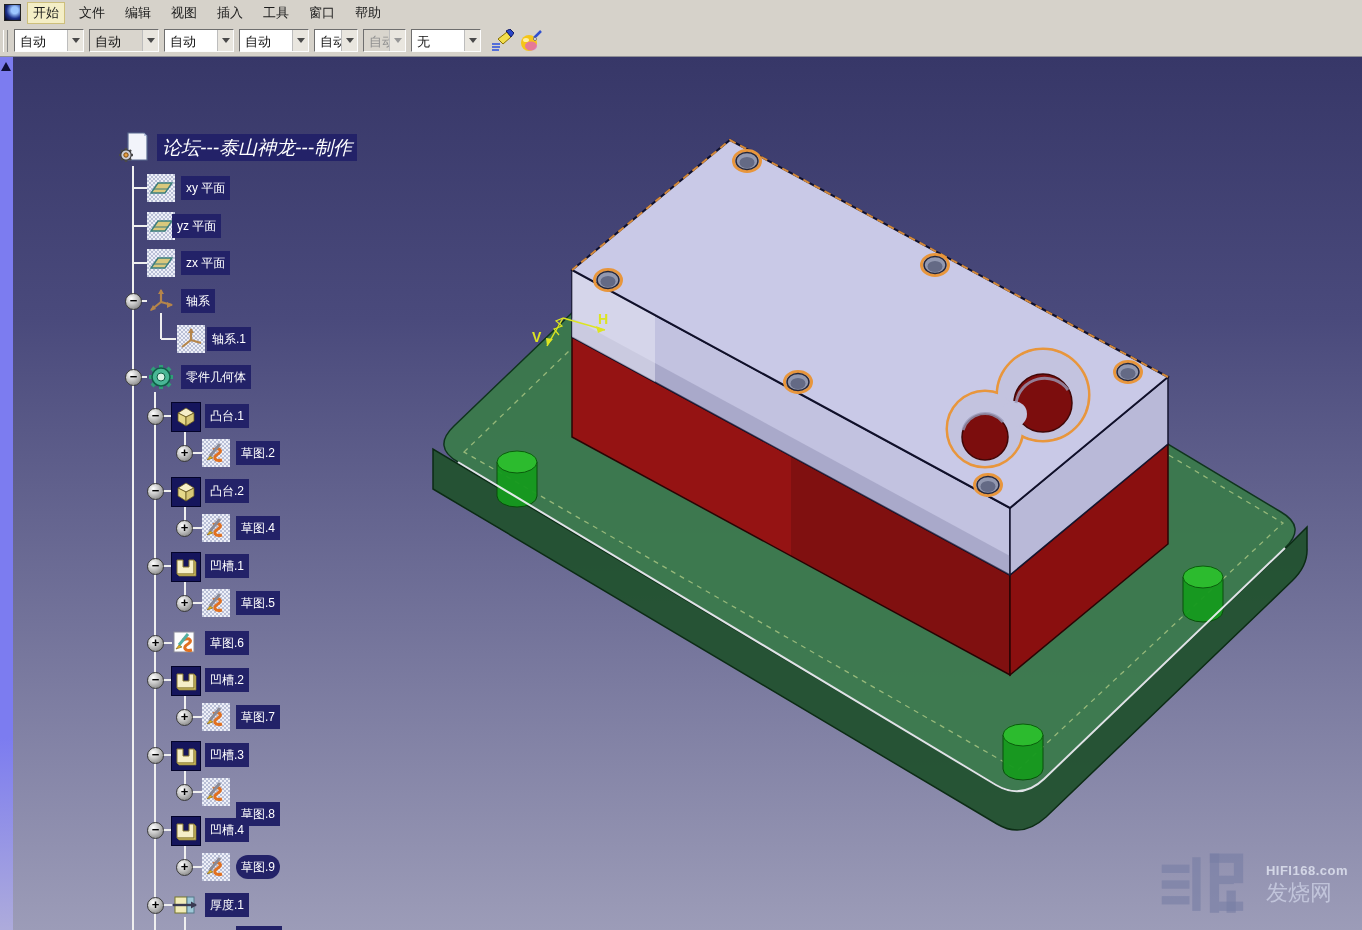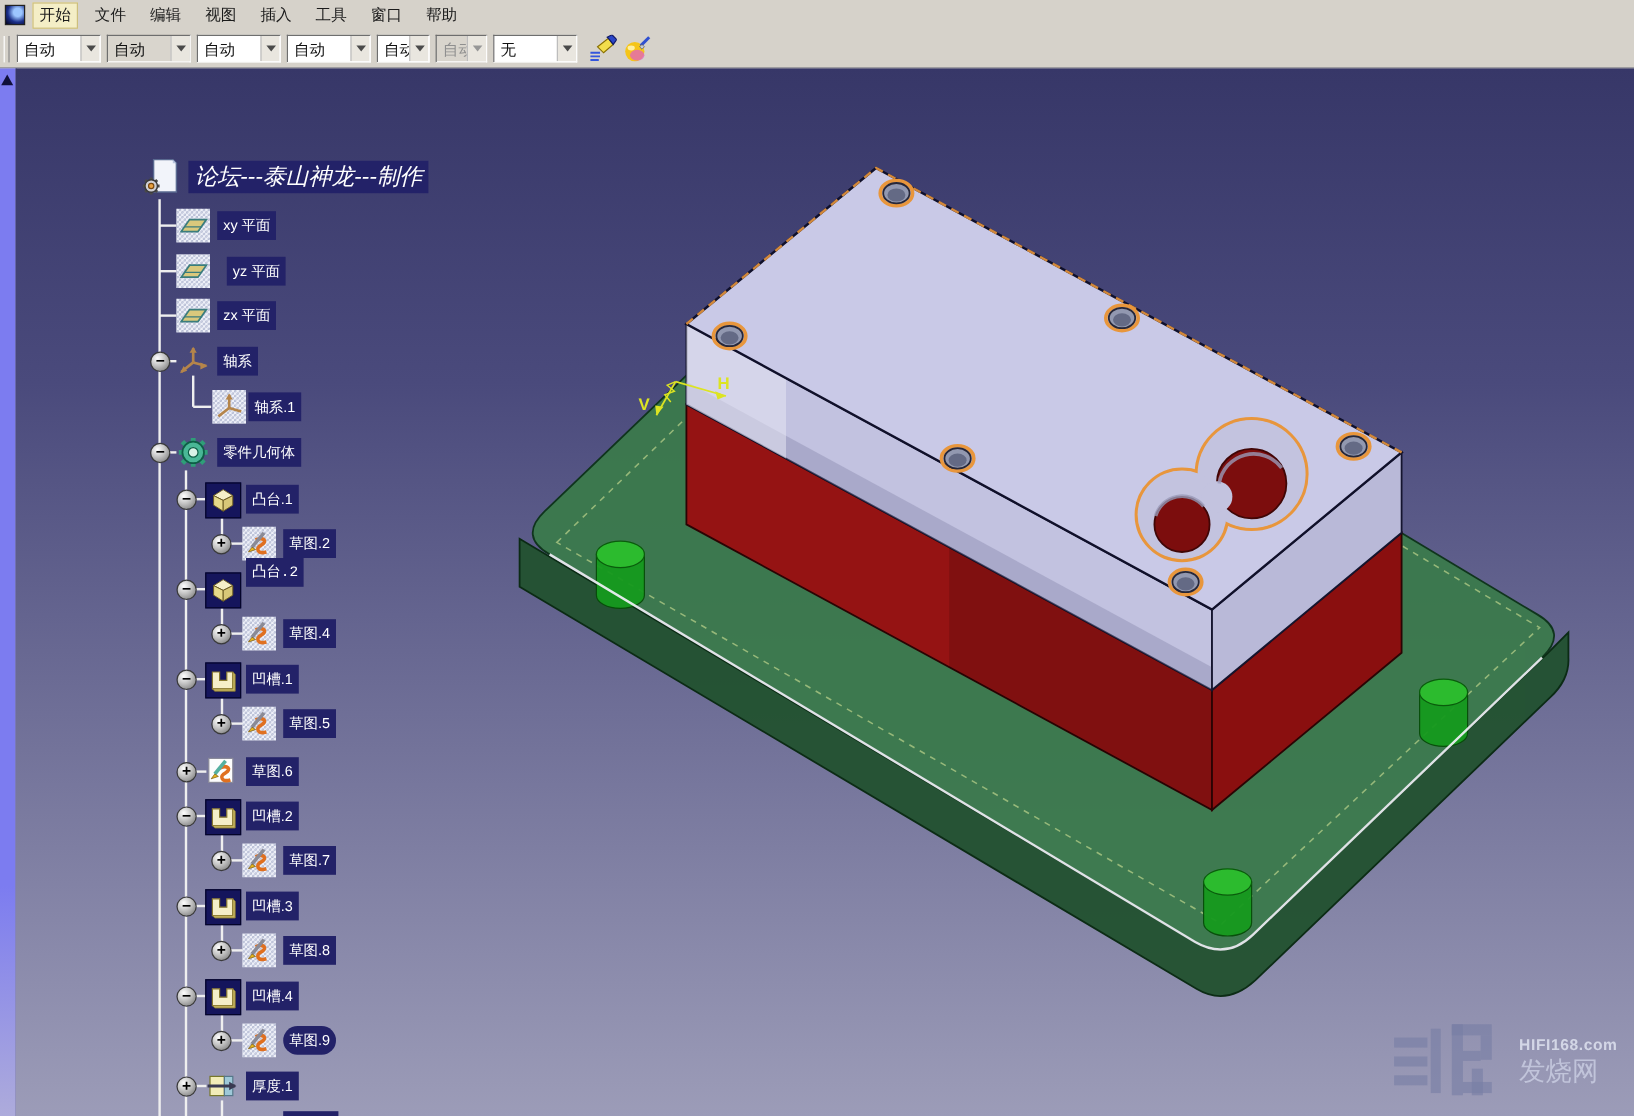--- a/index.html
+++ b/index.html
@@ -325,21 +325,21 @@
           <line x1="7" y1="15" x2="21" y2="15" stroke="#3a7d7d" stroke-width="1"></line>
         </svg>
       </span>
       <span class="tlabel" style="left: 181px; top: 176px;">xy 平面</span>
       <span class="ticon dither" style="left: 147px; top: 212px; width: 28px; height: 28px;">
         <svg width="28" height="28" viewBox="0 0 28 28">
           <polygon points="4,19 11,9 25,9 18,19" fill="#d9c87c" stroke="#3a7d7d" stroke-width="1.4"></polygon>
           <line x1="7" y1="15" x2="21" y2="15" stroke="#3a7d7d" stroke-width="1"></line>
         </svg>
       </span>
-      <span class="tlabel" style="left: 189px; top: 214px;">yz 平面</span>
+      <span class="tlabel" style="left: 172px; top: 214px;">yz 平面</span>
       <span class="ticon dither" style="left: 147px; top: 249px; width: 28px; height: 28px;">
         <svg width="28" height="28" viewBox="0 0 28 28">
           <polygon points="4,19 11,9 25,9 18,19" fill="#d9c87c" stroke="#3a7d7d" stroke-width="1.4"></polygon>
           <line x1="7" y1="15" x2="21" y2="15" stroke="#3a7d7d" stroke-width="1"></line>
         </svg>
       </span>
       <span class="tlabel" style="left: 181px; top: 251px;">zx 平面</span>
       <div class="exp" style="left: 125px; top: 293px;">−</div>
       <span class="ticon" style="left: 147px; top: 287px; width: 28px; height: 28px;">
         <svg width="28" height="28" viewBox="0 0 28 28">
@@ -398,21 +398,21 @@
       </span>
       <span class="tlabel" style="left: 236px; top: 441px;">草图.2</span>
       <div class="exp" style="left: 147px; top: 483px;">−</div>
       <span class="ticon navy" style="left: 171px; top: 477px; width: 28px; height: 28px;">
         <svg width="28" height="28" viewBox="0 0 28 28">
           <polygon points="6,10 14,5 22,10 14,14" fill="#f6efc8" stroke="#6a5a20" stroke-width="0.8"></polygon>
           <polygon points="6,10 14,14 14,23 6,18" fill="#e6d98a" stroke="#6a5a20" stroke-width="0.8"></polygon>
           <polygon points="14,14 22,10 22,18 14,23" fill="#d8c878" stroke="#6a5a20" stroke-width="0.8"></polygon>
         </svg>
       </span>
-      <span class="tlabel" style="left: 205px; top: 465px; font-family: Liberation Mono, monospace;">凸台.2</span>
+      <span class="tlabel" style="left: 205px; top: 479px;">凸台.2</span>
       <div class="exp" style="left: 176px; top: 520px;">+</div>
       <span class="ticon dither" style="left: 202px; top: 514px; width: 28px; height: 28px;">
         <svg width="28" height="28" viewBox="0 0 28 28">
           <path d="M11,11 C18,8 21,12 16,15 C10,18 13,23 20,21" stroke="#e07020" stroke-width="3" fill="none"></path>
           <line x1="8" y1="17" x2="18" y2="5" stroke="#8a8a96" stroke-width="3"></line>
           <polygon points="5,21 8,17 11,19" fill="#e8b820" stroke="#7a5a10" stroke-width="0.6"></polygon>
         </svg>
       </span>
       <span class="tlabel" style="left: 236px; top: 516px;">草图.4</span>
       <div class="exp" style="left: 147px; top: 558px;">−</div>
@@ -468,21 +468,21 @@
       </span>
       <span class="tlabel" style="left: 205px; top: 743px;">凹槽.3</span>
       <div class="exp" style="left: 176px; top: 784px;">+</div>
       <span class="ticon dither" style="left: 202px; top: 778px; width: 28px; height: 28px;">
         <svg width="28" height="28" viewBox="0 0 28 28">
           <path d="M11,11 C18,8 21,12 16,15 C10,18 13,23 20,21" stroke="#e07020" stroke-width="3" fill="none"></path>
           <line x1="8" y1="17" x2="18" y2="5" stroke="#8a8a96" stroke-width="3"></line>
           <polygon points="5,21 8,17 11,19" fill="#e8b820" stroke="#7a5a10" stroke-width="0.6"></polygon>
         </svg>
       </span>
-      <span class="tlabel" style="left: 236px; top: 780px;">草图.8</span>
+      <span class="tlabel" style="left: 236px; top: 802px;">草图.8</span>
       <div class="exp" style="left: 147px; top: 822px;">−</div>
       <span class="ticon navy" style="left: 171px; top: 816px; width: 28px; height: 28px;">
         <svg width="28" height="28" viewBox="0 0 28 28">
           <polygon points="5,7 11,7 11,14 17,14 17,7 22,7 22,21 5,21" fill="#f6efc8" stroke="#8a7a30" stroke-width="1"></polygon>
           <polygon points="22,7 24,9 24,23 7,23 5,21 22,21" fill="#c8b860" stroke="#8a7a30" stroke-width="0.7"></polygon>
         </svg>
       </span>
       <span class="tlabel" style="left: 205px; top: 818px;">凹槽.4</span>
       <div class="exp" style="left: 176px; top: 859px;">+</div>
       <span class="ticon dither" style="left: 202px; top: 853px; width: 28px; height: 28px;">

